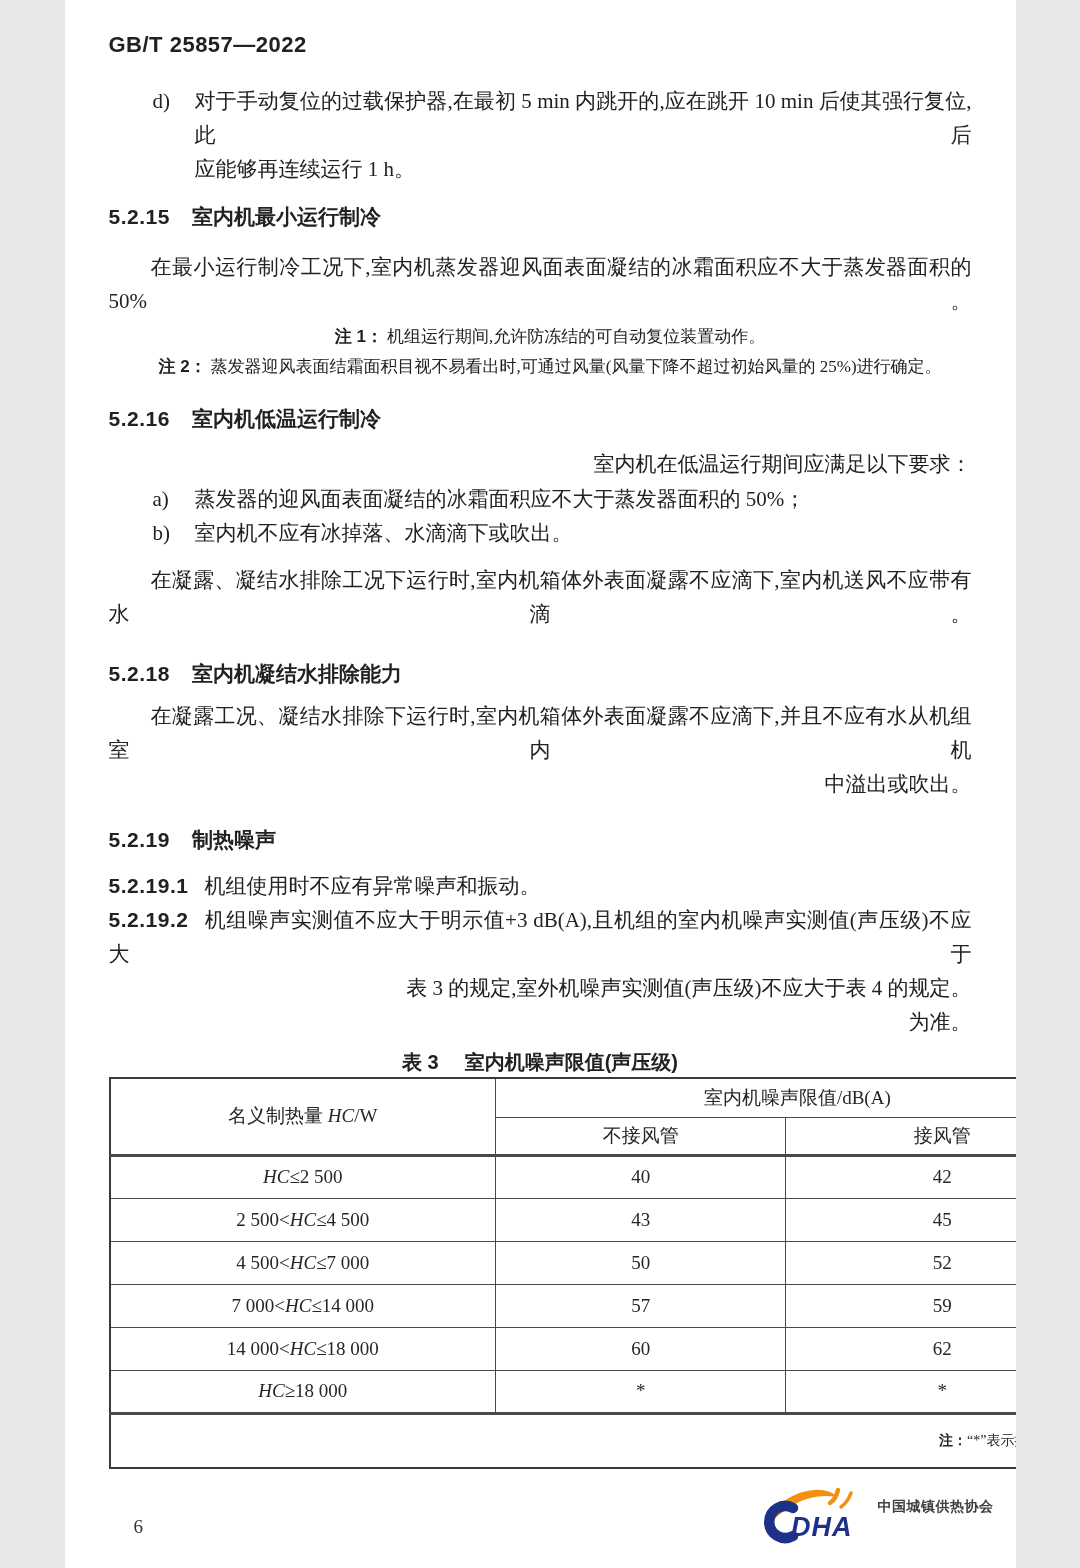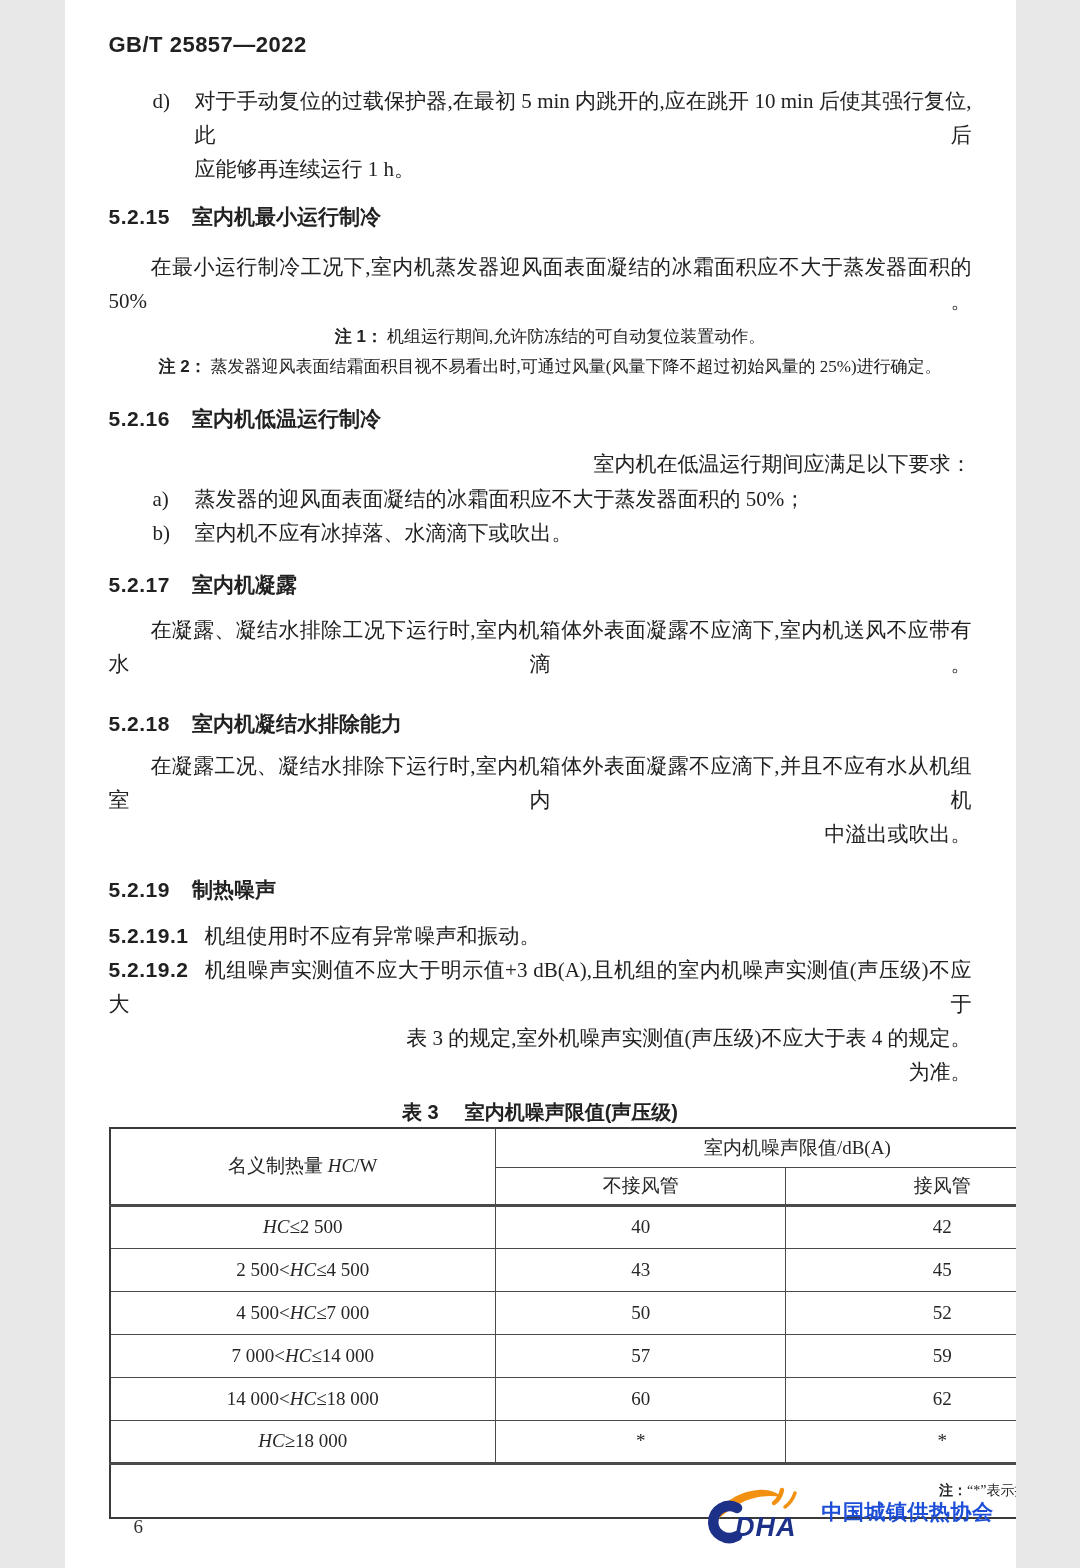--- a/index.html
+++ b/index.html
@@ -56,21 +56,21 @@
   }
   tr.note-row .nlbl { font-family:"Liberation Sans", sans-serif; font-weight:bold; }
   td i, .hc-it { font-style:italic; font-family:"Liberation Serif", serif; }
   .footer { position:absolute; left:0; right:0; bottom:0; height:88px; }
   .page-num {
     position:absolute; left:69px; top:36px; font-size:19px; color:#333;
   }
   .logo { position:absolute; right:22px; top:6px; display:flex; align-items:flex-start; }
   .logo-org {
     font-family:"Liberation Sans", sans-serif; font-weight:bold;
-    font-size:21px; color:#1d4ed8; letter-spacing:0.5px; margin-left:10px;
+    font-size:14px; color:#404040; letter-spacing:0.5px; margin-left:10px;
     margin-top:12px;
   }
 </style>
 </head>
 <body>
 
 <div class="page">
   <div class="content">
 
     <div class="doc-header">GB/T 25857—2022</div>
@@ -97,23 +97,20 @@
       <span class="num">5.2.16</span><span>室内机低温运行制冷</span>
     </div>
     <p class="body-line indent" style="margin-top:13px">室内机在低温运行期间应满足以下要求：</p>
     <div class="list-item" style="margin-top:1px">
       <span class="lbl">a)</span><span>蒸发器的迎风面表面凝结的冰霜面积应不大于蒸发器面积的 50%；</span>
     </div>
     <div class="list-item">
       <span class="lbl">b)</span><span>室内机不应有冰掉落、水滴滴下或吹出。</span>
     </div>
 
-    <div class="sec-heading" style="margin-top:20px">
-      <span class="num">5.2.17</span><span>室内机凝露</span>
-    </div>
     <p class="body-line indent justify-full" style="margin-top:13px">在凝露、凝结水排除工况下运行时,室内机箱体外表面凝露不应滴下,室内机送风不应带有水滴。</p>
 
     <div class="sec-heading" style="margin-top:28px">
       <span class="num">5.2.18</span><span>室内机凝结水排除能力</span>
     </div>
     <p class="body-line indent justify-full" style="margin-top:10px">在凝露工况、凝结水排除下运行时,室内机箱体外表面凝露不应滴下,并且不应有水从机组室内机</p>
     <p class="body-line">中溢出或吹出。</p>
 
     <div class="sec-heading" style="margin-top:24px">
       <span class="num">5.2.19</span><span>制热噪声</span>

